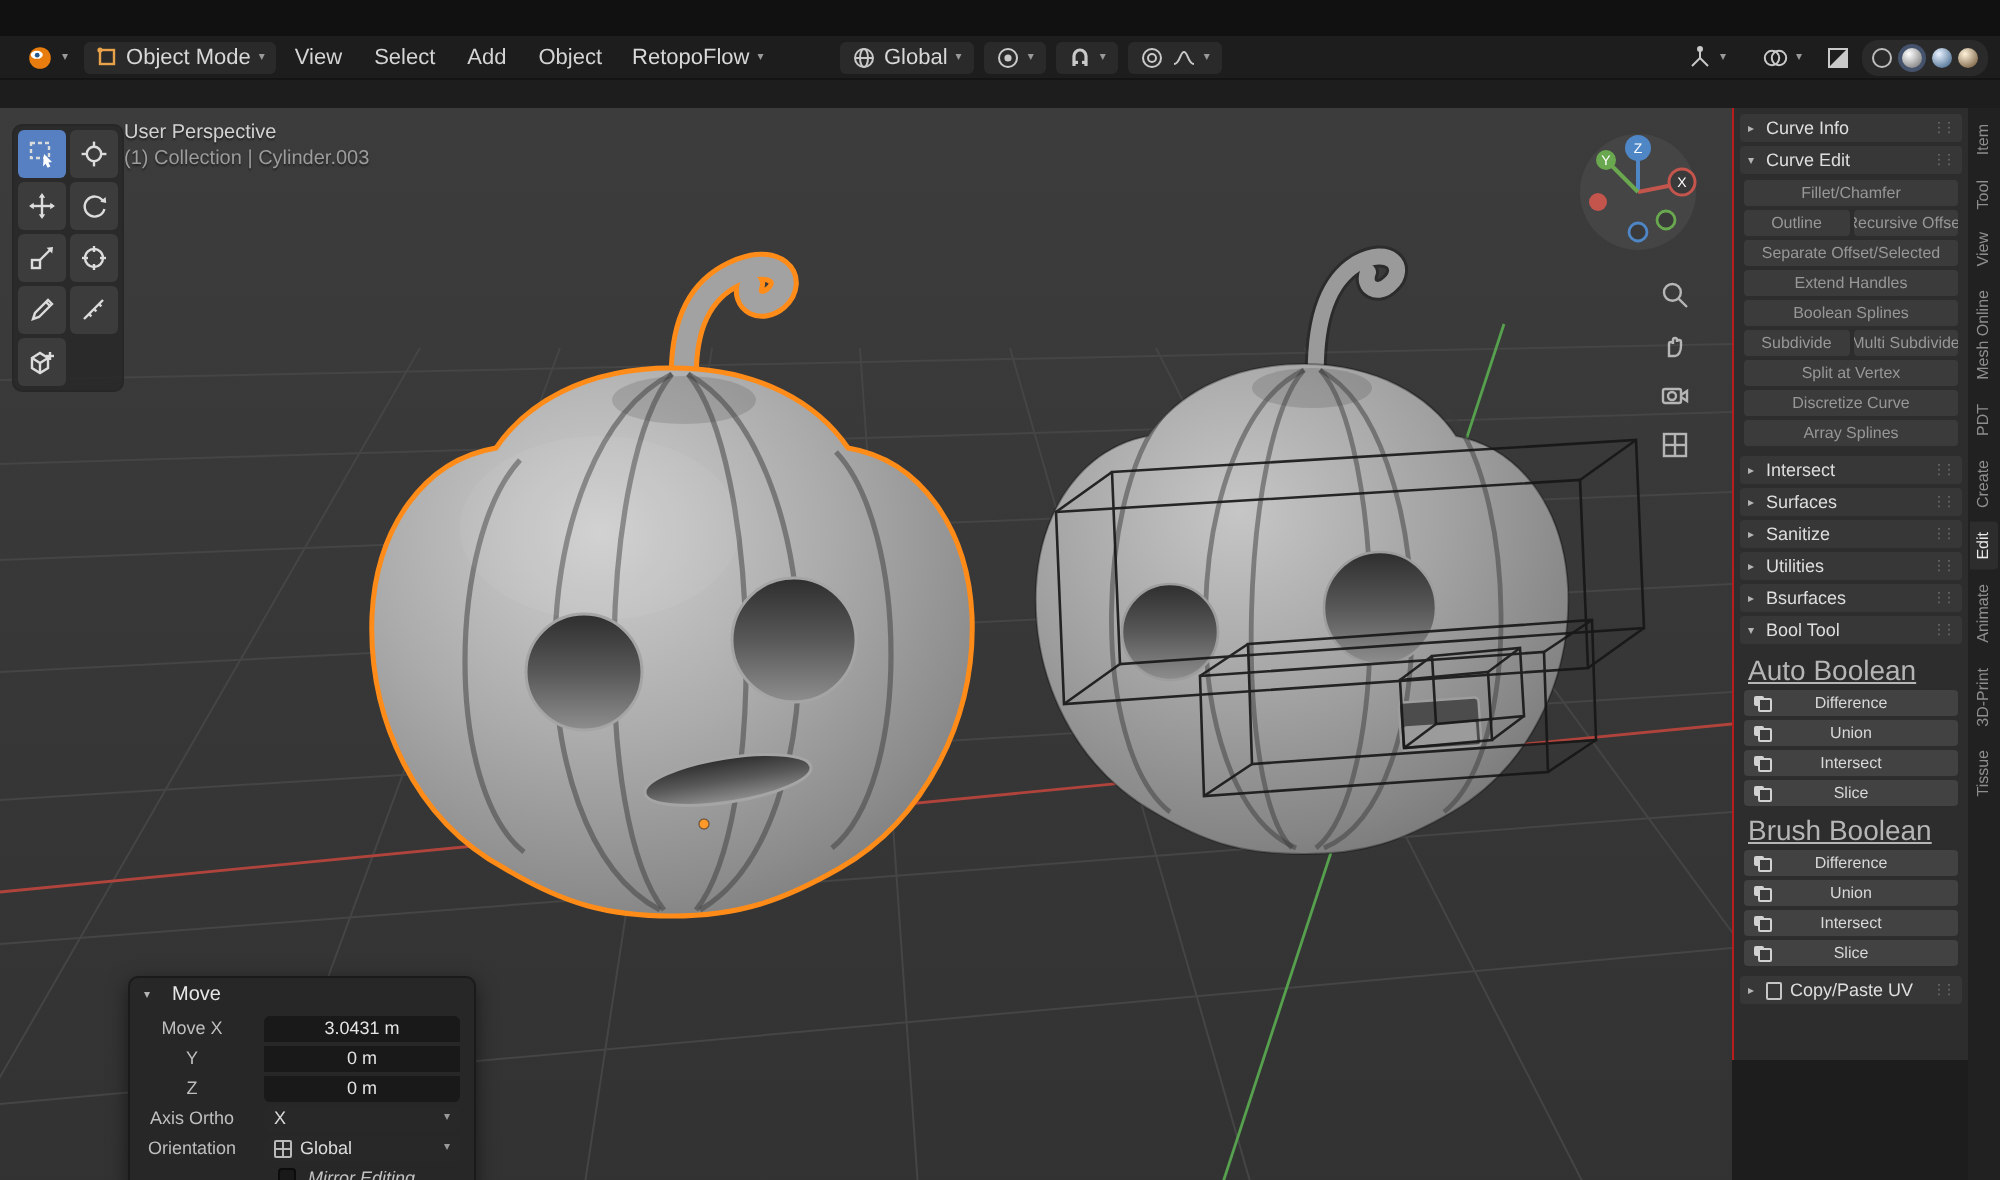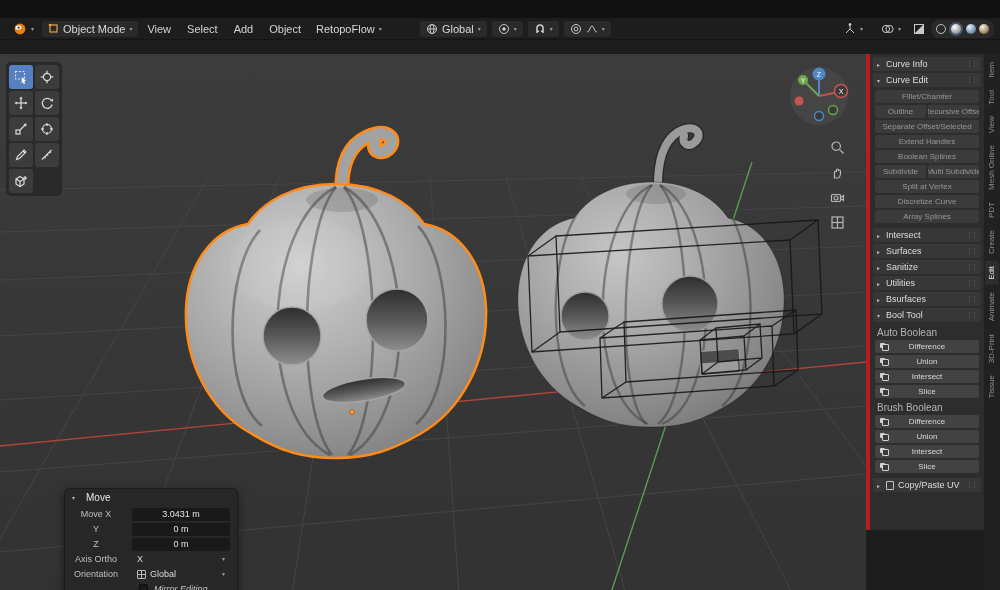--- a/index.html
+++ b/index.html
@@ -72,32 +72,32 @@
   .op-select .chev { margin-left: auto; }
   .cb-row { display: flex; align-items: center; height: 13px; margin: 1px 7px 1px 74px; }
   .cb { width: 9px; height: 9px; background: #191919; border: 1px solid #0c0c0c; border-radius: 2px; margin-right: 6px; }
   .cb-label { font-size: 9px; color: #c3c3c3; font-style: italic; }
   .grid-ico { width: 9px; height: 9px; border: 1px solid #b9b9b9; border-radius: 1px; position: relative; }
   .grid-ico::before { content:""; position:absolute; left:3px; top:0; bottom:0; width:1px; background:#b9b9b9; }
   .grid-ico::after { content:""; position:absolute; top:3px; left:0; right:0; height:1px; background:#b9b9b9; }
   
   .sidebar {
     position: absolute; left: 866px; top: 36px; width: 118px; height: 476px;
-    background: #2d2d2d; border-left: 4px solid #b91c1c;
+    background: #2d2d2d; border-left: 1px solid #b91c1c;
     display: flex; flex-direction: column; gap: 2px; padding: 3px 3px 0 3px; overflow: hidden;
   }
   .p-header { flex: none; height: 14px; background: #373737; border-radius: 2px; display: flex; align-items: center; padding: 0 4px; color: #dedede; font-size: 9px; }
   .p-arrow { width: 9px; font-size: 6px; color: #b5b5b5; }
   .p-title { flex: 1; white-space: nowrap; overflow: hidden; }
   .p-dots { color: #6e6e6e; font-size: 7px; letter-spacing: -2px; padding-right: 1px; }
   .p-body { display: flex; flex-direction: column; gap: 2px; padding: 1px 2px 3px 2px; }
   .btn-row { display: flex; gap: 2px; }
   .btn { flex: 1; height: 13px; background: #424242; border-radius: 2px; color: #d8d8d8; display: flex; align-items: center; justify-content: center; font-size: 8px; white-space: nowrap; overflow: hidden; }
   .btn.dim { background: #3b3b3b; color: #979797; }
-  .sub-title { font-size: 10px; color: #b5b5b5; padding: 2px 2px 0 2px; }
+  .sub-title { font-size: 14px; color: #b5b5b5; padding: 2px 2px 0 2px; text-decoration: underline; }
   .bool-btn { position: relative; }
   .bool-ico { position: absolute; left: 5px; top: 3px; width: 9px; height: 8px; }
   .bool-ico::before { content:""; position:absolute; left:0; top:0; width:5px; height:5px; background:#d2d2d2; border-radius:1px; }
   .bool-ico::after { content:""; position:absolute; right:0; bottom:0; width:5px; height:5px; border:1px solid #d2d2d2; border-radius:1px; background:#3a3a3a; }
   .uv-ico { width: 8px; height: 9px; border: 1px solid #c5c5c5; border-radius: 1px; margin-right: 4px; }
   
   .tabstrip {
     position: absolute; left: 984px; top: 36px; width: 16px; height: 554px;
     background: #212121; display: flex; flex-direction: column; align-items: center; padding-top: 3px; gap: 2px;
   }
@@ -334,20 +334,24 @@
           <path d="M418,172 C454,210 456,338 416,370"></path>
         </g>
         <ellipse cx="300" cy="210" rx="70" ry="46" fill="rgba(255,255,255,0.05)"></ellipse>
         <circle cx="292" cy="282" r="29" fill="url(#eyeg)" stroke="#a5a5a5" stroke-width="1.5"></circle>
         <circle cx="397" cy="266" r="31" fill="url(#eyeg)" stroke="#a5a5a5" stroke-width="1.5"></circle>
         <ellipse cx="364" cy="336" rx="42" ry="11" transform="rotate(-9 364 336)" fill="url(#eyeg)" stroke="#a5a5a5" stroke-width="1.5"></ellipse>
         <circle cx="352" cy="358" r="2.5" fill="#ff9a2a" stroke="rgba(0,0,0,0.4)" stroke-width="0.7"></circle>
       </g>
     </svg>
 
+    <div class="vp-header">
+      <div class="vp-line1">User Perspective</div>
+      <div class="vp-line2">(1) Collection | Cylinder.003</div>
+    </div>
 
     <div class="toolbar">
       <div class="tool active">
         <svg width="14" height="14" viewBox="0 0 14 14">
             <rect x="1.5" y="1.5" width="9" height="7.5" stroke-dasharray="2 1.5"></rect>
             <path d="M8,7 l4,4 -1.8,0.3 1,2 -1.4,0.6 -1,-2 -1.3,1.3 Z" fill="#fff" stroke="none"></path>
           </svg>
       </div>
       <div class="tool">
         <svg width="14" height="14" viewBox="0 0 14 14">

